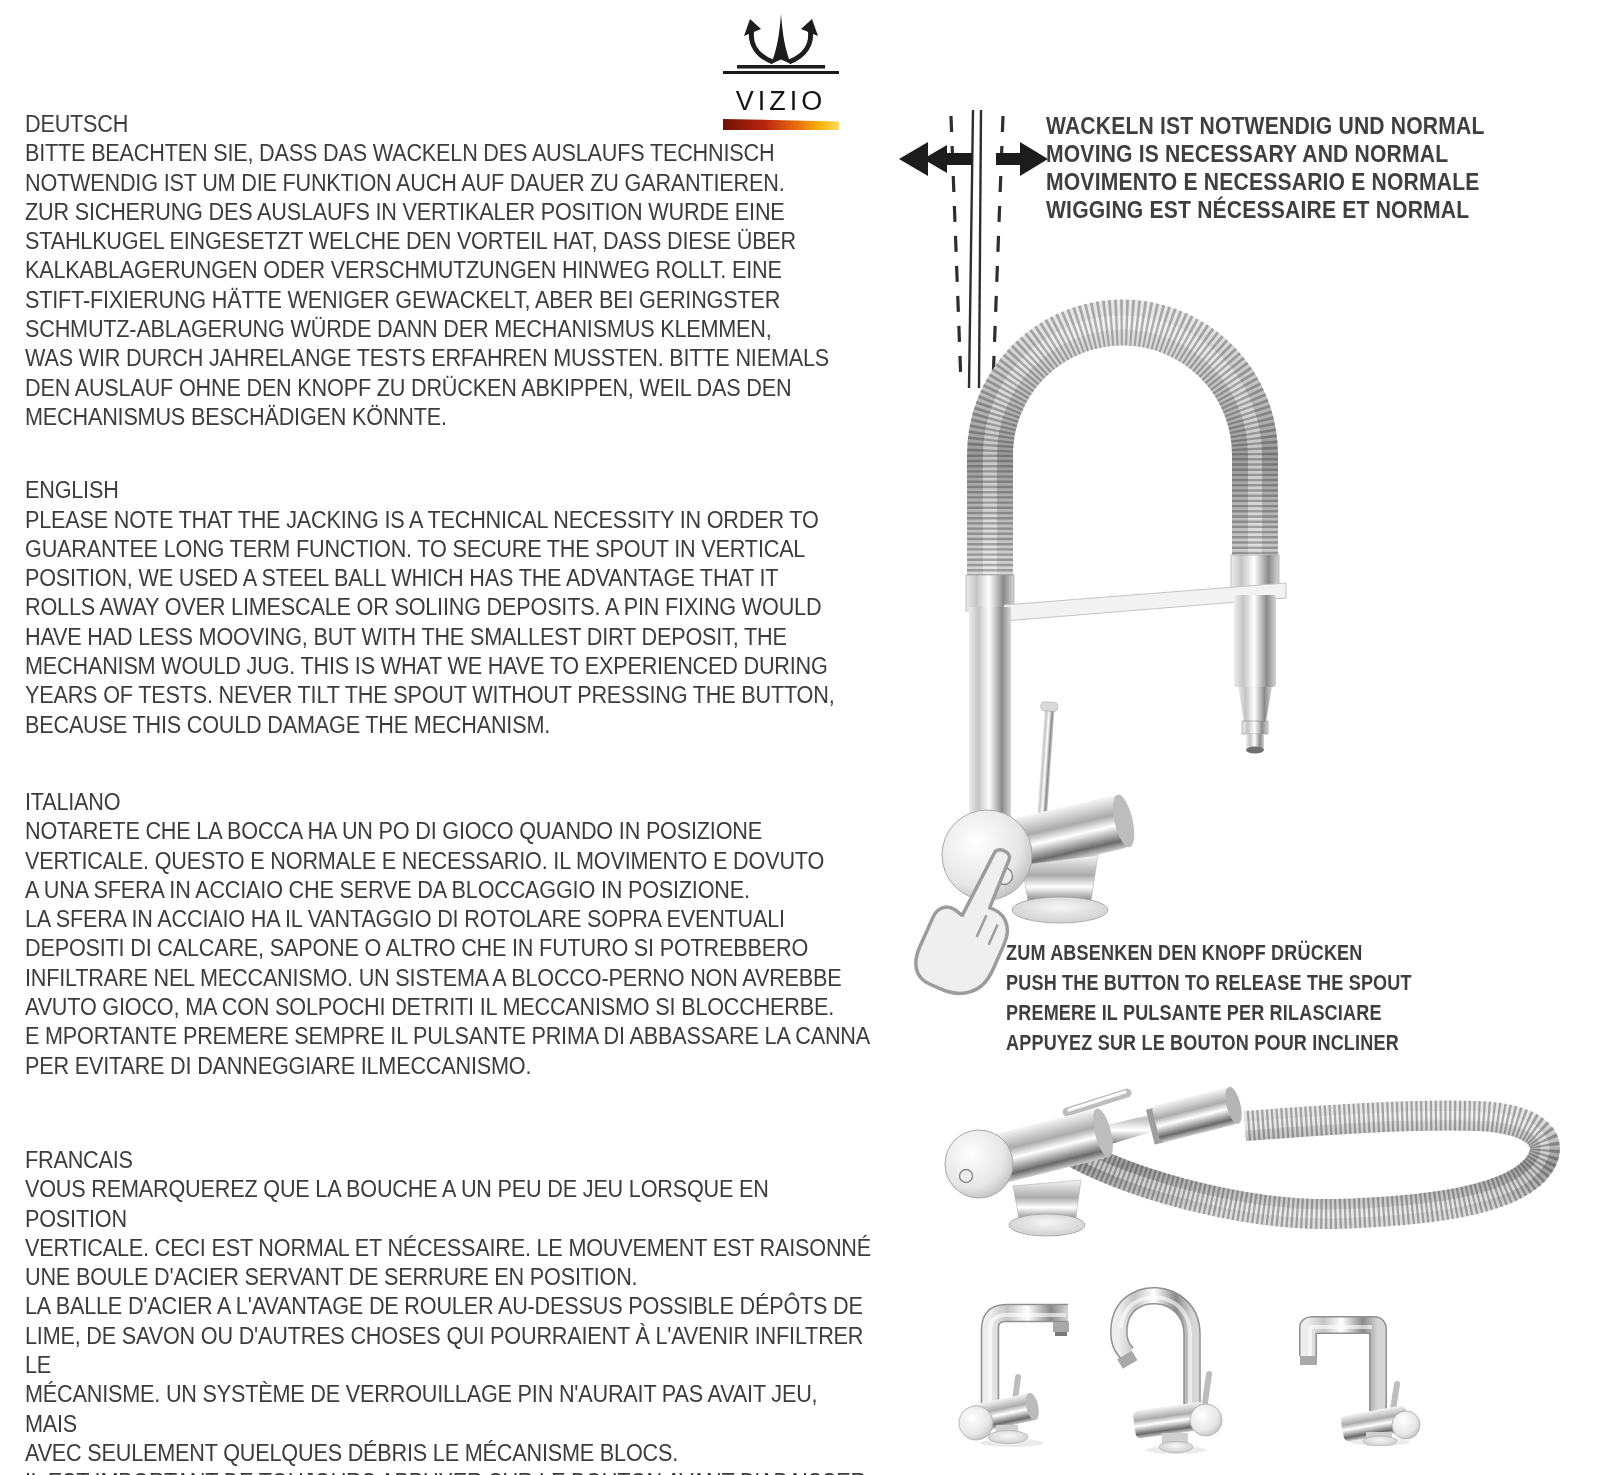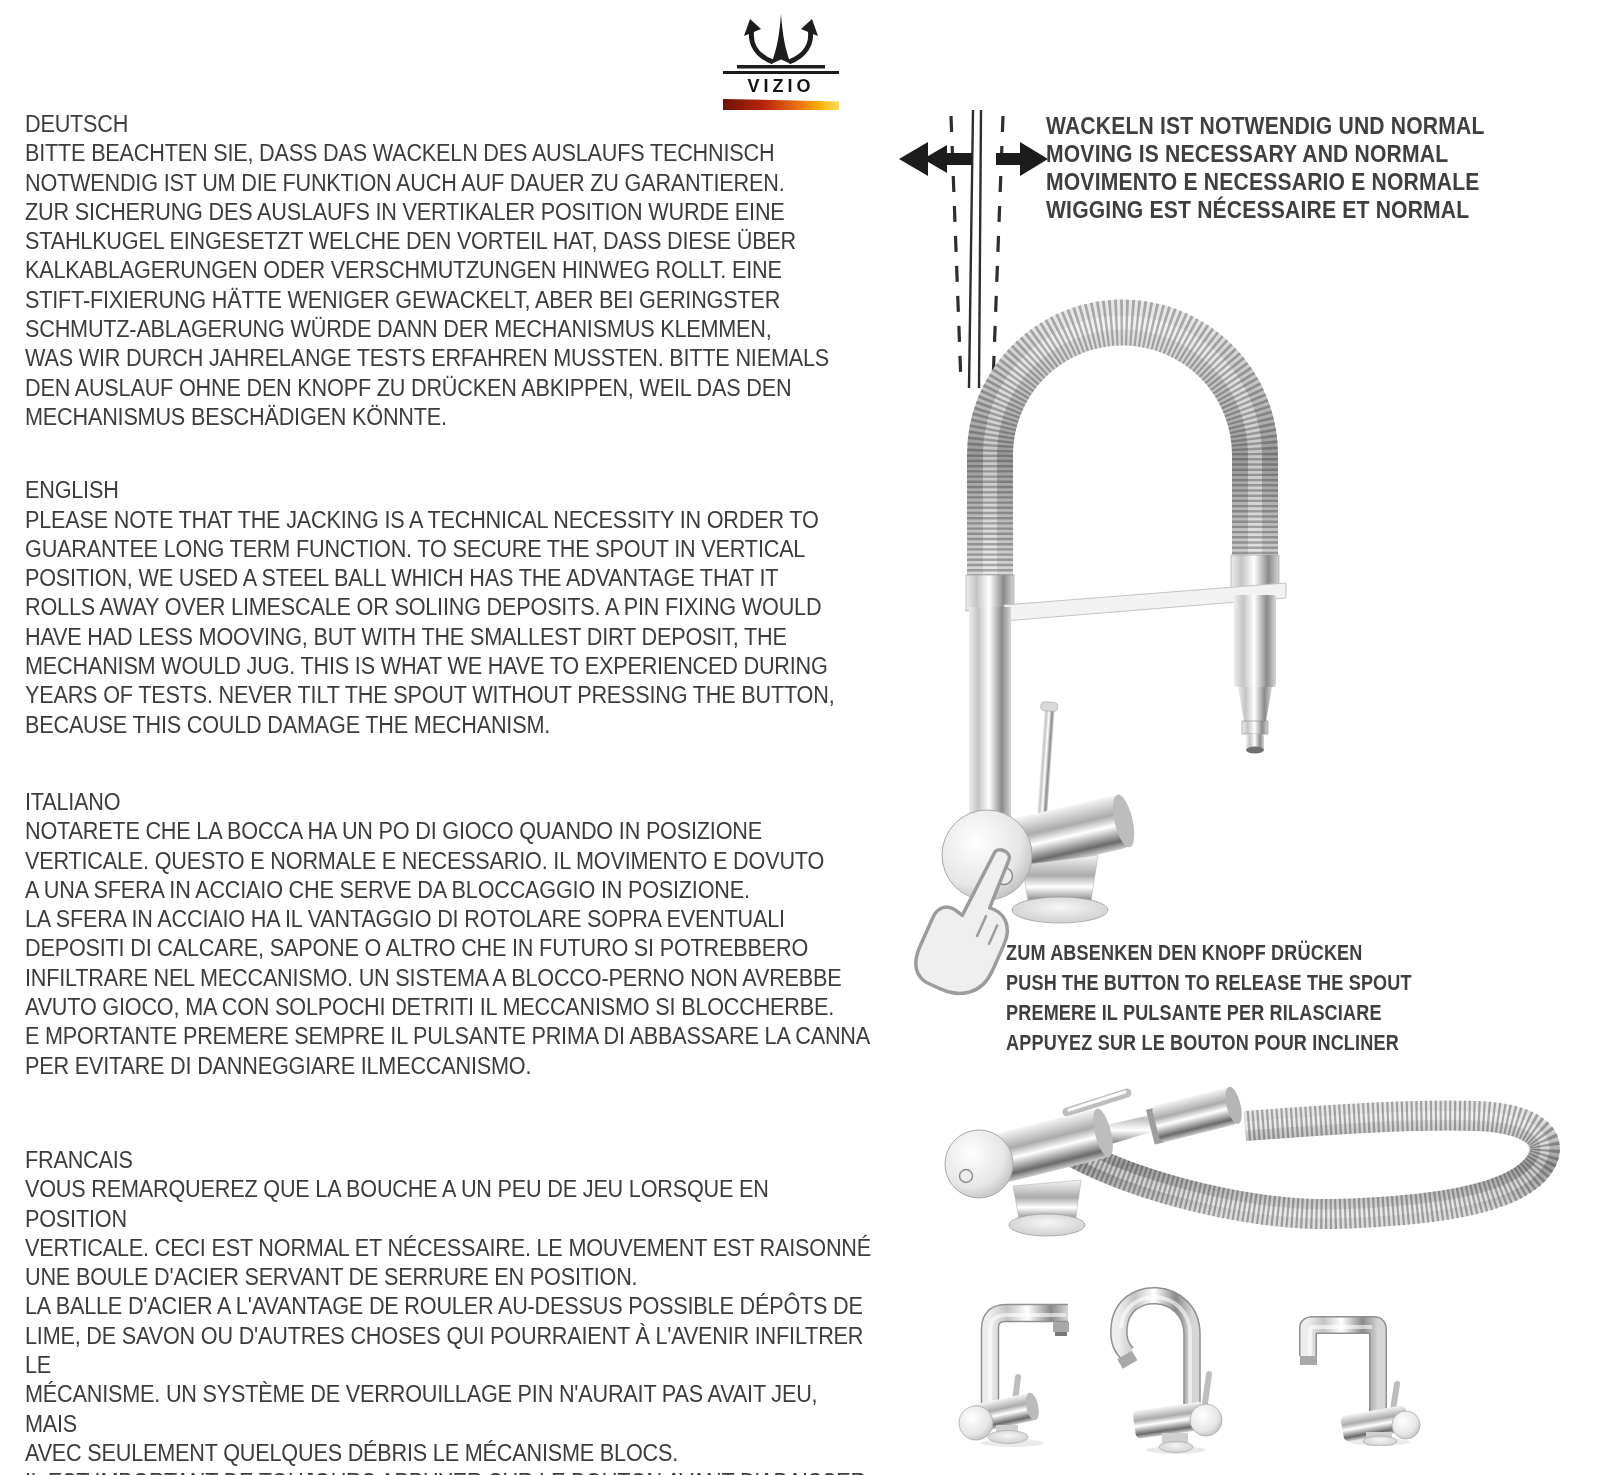--- a/index.html
+++ b/index.html
@@ -21,22 +21,22 @@
   
   .note{
     position:absolute;font-weight:bold;color:#3f3f3f;white-space:pre-line;
     transform-origin:0 0;letter-spacing:0.2px;
   }
   .note-wiggle{left:1046px;top:112px;font-size:24px;line-height:28px;transform:scaleX(0.88)}
   .note-push{left:1006px;top:938px;font-size:21.5px;line-height:30px;transform:scaleX(0.84)}
   
   .logo{left:723px;top:12px;width:116px;text-align:center}
   .logo-word{
-    border-top:3px solid #1a1a1a;margin-top:-3px;padding-top:2px;
-    font-size:18px;font-weight:700;letter-spacing:4px;color:#141414;
+    border-top:3px solid #1a1a1a;margin-top:-3px;padding-top:12px;
+    font-size:27px;font-weight:400;letter-spacing:4px;color:#141414;
   }
   .logo-flag{
     height:11px;margin-top:2px;
     background:linear-gradient(90deg,#6e1206,#b7230c 35%,#e8680f 62%,#f7b70c 85%,#fdd95e);
     clip-path:polygon(0 0,100% 22%,100% 100%,0 100%);
   }
 </style>
 </head>
 <body>
 

